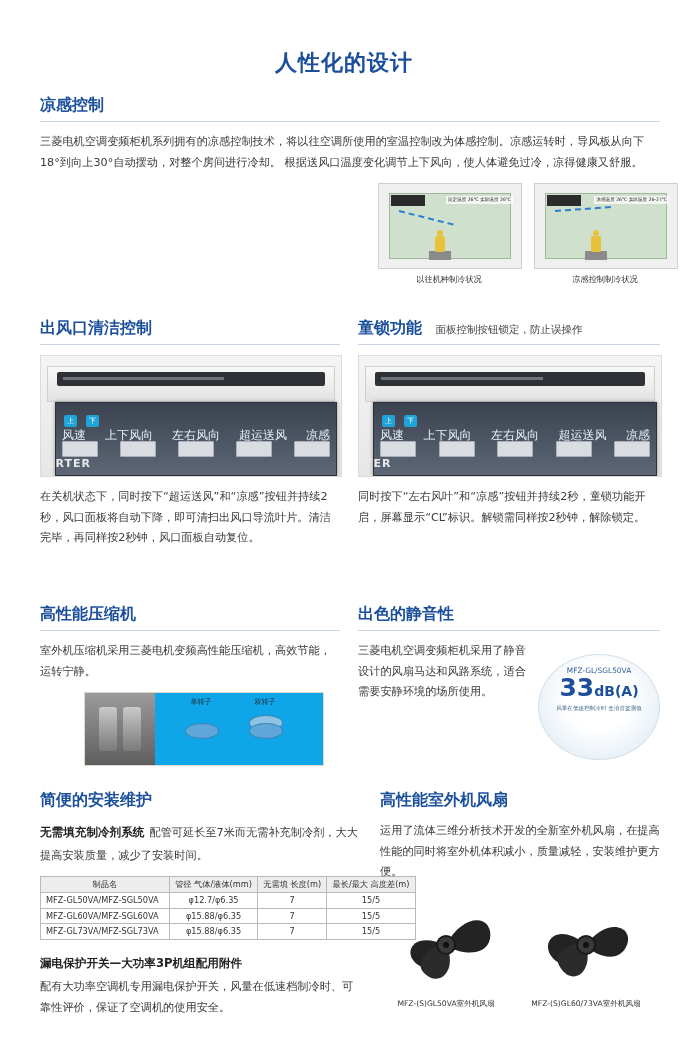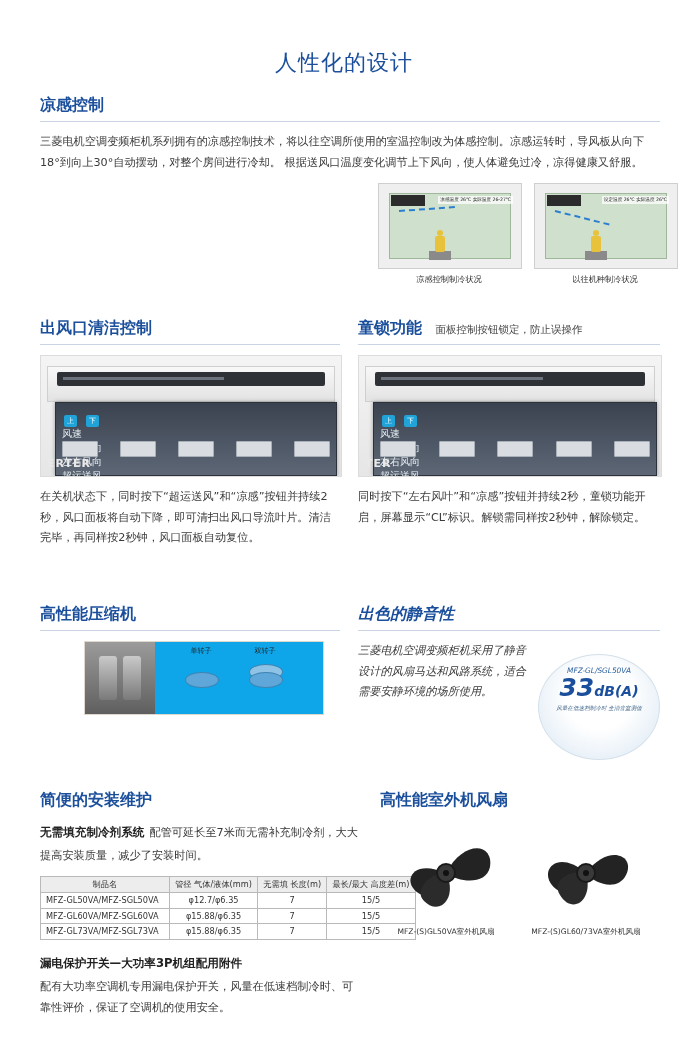--- a/index.html
+++ b/index.html
@@ -9,21 +9,21 @@
     font-family:"DejaVu Sans", "Liberation Sans", sans-serif;
     color:#333;
     position:relative;
     overflow:hidden;
   }
   .page { position:relative; width:700px; height:1062px; }
 
   .main-title {
     text-align:center;
     font-size:22px;
-    font-weight:normal;
+    font-weight:bold;
     color:#1b4f9c;
     margin:0;
     padding:48px 12px 18px 0;
     letter-spacing:1px;
   }
 
   .sec-title {
     font-size:16px;
     color:#1b4f9c;
     font-weight:bold;
@@ -143,39 +143,39 @@
   }
   .panel-photo .zoom-panel .row-top {
     position:absolute; left:8px; top:5px; right:8px; height:13px;
   }
   .panel-photo .zoom-panel .badge {
     display:inline-block; background:#1fa3d8; color:#fff;
     font-size:7px; padding:1px 3px; margin-right:4px; border-radius:2px;
   }
   .panel-photo .zoom-panel .labels {
     position:absolute; left:6px; top:24px; right:6px;
-    display:flex; 
-    font-size:10px; color:#e8f1f6;flex-direction:column;
+    display:flex; justify-content:space-between;
+    font-size:12px; color:#e8f1f6;
   }
   .panel-photo .zoom-panel .btns {
     position:absolute; left:6px; top:38px; right:6px;
     display:flex; justify-content:space-between;
   }
   .panel-photo .zoom-panel .btn {
     width:34px; height:14px; background:#d9dde2; border:1px solid #aab0b8;
     border-radius:1px;
   }
   .panel-photo .panel-word {
     position:absolute; left:6px; bottom:6px;
     color:#e9e9e9; font-size:11px; font-weight:bold; letter-spacing:1px;
   }
 
   
   #sec-comp { top:604px; }
-  #sec-quiet { top:604px;font-style:italic; }
+  #sec-quiet { top:604px; }
 
   .comp-photo {
     position:relative;
     width:238px; height:72px;
     margin:10px 0 0 44px;
     background:#0ea5e9;
     border:1px solid #e0d8cc;
     overflow:hidden;
   }
   .comp-photo .blk {
@@ -250,50 +250,50 @@
 
 <div class="page">
 
   <h1 class="main-title">人性化的设计</h1>
 
   <div id="sec-cool">
     <div class="sec-title">凉感控制</div>
     <div class="body-text">三菱电机空调变频柜机系列拥有的凉感控制技术，将以往空调所使用的室温控制改为体感控制。凉感运转时，导风板从向下18°到向上30°自动摆动，对整个房间进行冷却。 根据送风口温度变化调节上下风向，使人体避免过冷，凉得健康又舒服。</div>
 
     <div class="cool-imgs">
+      <div class="cool-img-box">
+        <div class="illus">
+          <div class="room"></div>
+          <div class="unit"></div>
+          <div class="label">设定温度 26℃
+实际温度 26℃</div>
+          <div class="stream"></div>
+          <div class="chair"></div>
+          <div class="person">
+              <div class="head"></div>
+              <div class="body"></div>
+            </div>
+        </div>
+        <div class="illus-cap">以往机种制冷状况</div>
+      </div>
       <div class="cool-img-box">
         <div class="illus">
           <div class="room"></div>
           <div class="unit"></div>
           <div class="label">凉感温度 26℃
 实际温度 26-27℃</div>
           <div class="stream2"></div>
           <div class="chair"></div>
           <div class="person">
               <div class="head"></div>
               <div class="body"></div>
             </div>
         </div>
         <div class="illus-cap">凉感控制制冷状况</div>
       </div>
-      <div class="cool-img-box">
-        <div class="illus">
-          <div class="room"></div>
-          <div class="unit"></div>
-          <div class="label">设定温度 26℃
-实际温度 26℃</div>
-          <div class="stream"></div>
-          <div class="chair"></div>
-          <div class="person">
-              <div class="head"></div>
-              <div class="body"></div>
-            </div>
-        </div>
-        <div class="illus-cap">以往机种制冷状况</div>
-      </div>
     </div>
   </div>
 
   <div id="sec-clean" class="col-left">
     <div class="sec-title">出风口清洁控制</div>
     <div class="panel-photo">
       <div class="ac-top"></div>
       <div class="ac-strip"></div>
       <div class="zoom-panel">
         <div class="row-top">
@@ -348,20 +348,21 @@
           <div class="btn"></div>
         </div>
       </div>
       <div class="panel-word">TER</div>
     </div>
     <div class="body-text">同时按下“左右风叶”和“凉感”按钮并持续2秒，童锁功能开启，屏幕显示“CL”标识。解锁需同样按2秒钟，解除锁定。</div>
   </div>
 
   <div id="sec-comp" class="col-left">
     <div class="sec-title">高性能压缩机</div>
+    <div class="body-text">室外机压缩机采用三菱电机变频高性能压缩机，高效节能，运转宁静。</div>
     <div class="comp-photo">
       <div class="blk">
           <div class="c1"></div>
           <div class="c2"></div>
         </div>
       <div class="rot r-one">
           <div class="disc"></div>
         </div>
       <div class="rot r-two">
           <div class="disc2"></div>
@@ -422,20 +423,21 @@
     </table>
 
     <div>
       <span class="sub-bold">漏电保护开关</span><span class="sub-bold">—大功率3P机组配用附件</span>
       <div class="body-text" style="margin-top:6px;">配有大功率空调机专用漏电保护开关，风量在低速档制冷时、可靠性评价，保证了空调机的使用安全。</div>
     </div>
   </div>
 
   <div id="sec-fan">
     <div class="big-title">高性能室外机风扇</div>
+    <div class="body-text">运用了流体三维分析技术开发的全新室外机风扇，在提高性能的同时将室外机体积减小，质量减轻，安装维护更方便。</div>
 
     <div class="fan-imgs">
       <div class="fan-box">
         <svg class="fan" width="118" height="100" viewBox="0 0 118 100">
           <g transform="translate(59,50)">
             <path d="M0,0 C18,-34 48,-30 44,-6 C40,12 14,10 0,0 Z" fill="#232323"></path>
             <path d="M0,0 C-36,-16 -46,12 -24,22 C-6,30 4,12 0,0 Z" fill="#232323"></path>
             <path d="M0,0 C12,24 -6,44 -22,28 C-34,16 -12,-2 0,0 Z" fill="#2b2b2b"></path>
             <circle r="9" fill="#3a3a3a" stroke="#1a1a1a" stroke-width="2"></circle>
             <circle r="3" fill="#111"></circle>

